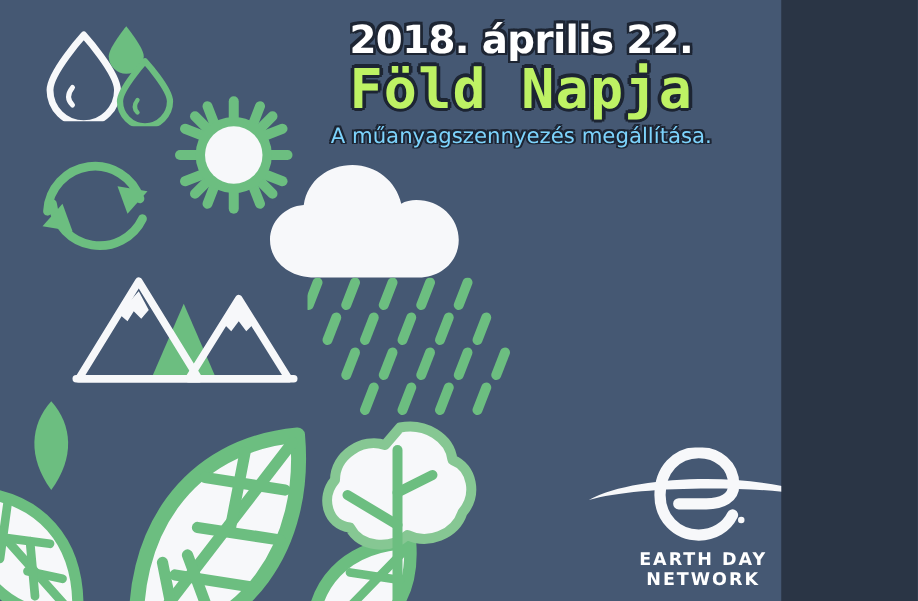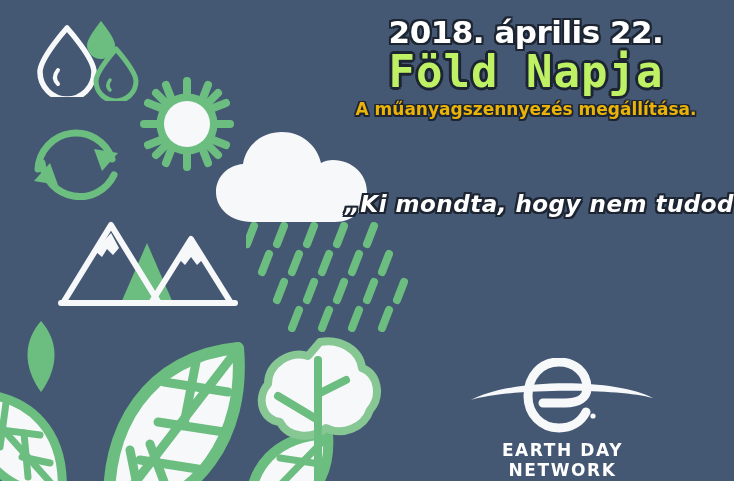--- a/index.html
+++ b/index.html
@@ -5,21 +5,21 @@
   html, body {
     margin: 0;
     padding: 0;
     background: #2a3545;
   }
   body {
     font-family: "Liberation Sans", sans-serif;
   }
   #poster {
     position: relative;
-    width: 734px;
+    width: 625px;
     height: 481px;
     overflow: hidden;
     background: #455873;
   }
 
   
   .icon-layer {
     position: absolute;
     left: 0; top: 0;
     width: 734px;
@@ -62,24 +62,24 @@
     text-shadow:
       -2px -2px 0 #1d2533,  2px -2px 0 #1d2533,
       -2px  2px 0 #1d2533,  2px  2px 0 #1d2533,
       -3px  0   0 #1d2533,  3px  0   0 #1d2533,
        0   -3px 0 #1d2533,  0    3px 0 #1d2533;
     margin: 2px 0 6px 0;
   }
 
   .subtitle {
     font-family: "DejaVu Sans", sans-serif;
-    font-weight: bold;
+    font-weight: normal;
     font-size: 17px;
     line-height: 1.1;
-    color: #eab308;
+    color: #7dd3fc;
     letter-spacing: 0px;
     text-shadow:
       -1.5px -1.5px 0 #1d2533,  1.5px -1.5px 0 #1d2533,
       -1.5px  1.5px 0 #1d2533,  1.5px  1.5px 0 #1d2533,
       -1.5px  0    0 #1d2533,  1.5px  0    0 #1d2533,
        0    -1.5px 0 #1d2533,  0     1.5px 0 #1d2533;
     margin: 0;
   }
 
   .quote {
@@ -110,21 +110,21 @@
     top: 358px;
     width: 195px;
     text-align: center;
   }
   .logo-mark { display: block; }
   .logo-text {
     display: block;
     margin-top: 4px;
     font-family: "DejaVu Sans", sans-serif;
     font-weight: bold;
-    font-size: 17px;
+    font-size: 14px;
     letter-spacing: 1.6px;
     color: #ffffff;
   }
 </style>
 </head>
 <body>
 
 <div id="poster">
 
   <div class="icon-layer">
@@ -264,21 +264,20 @@
 
   </div>
 
   <div class="text-block">
     <div class="date-line">2018. április 22.</div>
     <div class="main-title">Föld Napja</div>
     <div class="subtitle">A műanyagszennyezés megállítása.</div>
   </div>
 
   <div class="quote">
-    <span class="qline">„Ki mondta, hogy nem tudod</span>
   </div>
 
   <div class="logo-wrap">
     <svg class="logo-mark" width="195" height="78" viewBox="0 0 195 78">
 
       <path d="M122 30 C122 14 109 4 94 4 C76 4 63 18 63 38
                C63 56 76 70 94 70 C106 70 116 64 121 54" fill="none" stroke="#F7F8FA" stroke-width="9" stroke-linecap="round"></path>
       <path d="M122 30 C122 40 113 45 100 45 L78 45" fill="none" stroke="#F7F8FA" stroke-width="9" stroke-linecap="round"></path>
 
       <path d="M6 42 C46 20 150 20 188 40 C150 30 46 30 6 42 Z" fill="#F7F8FA"></path>

